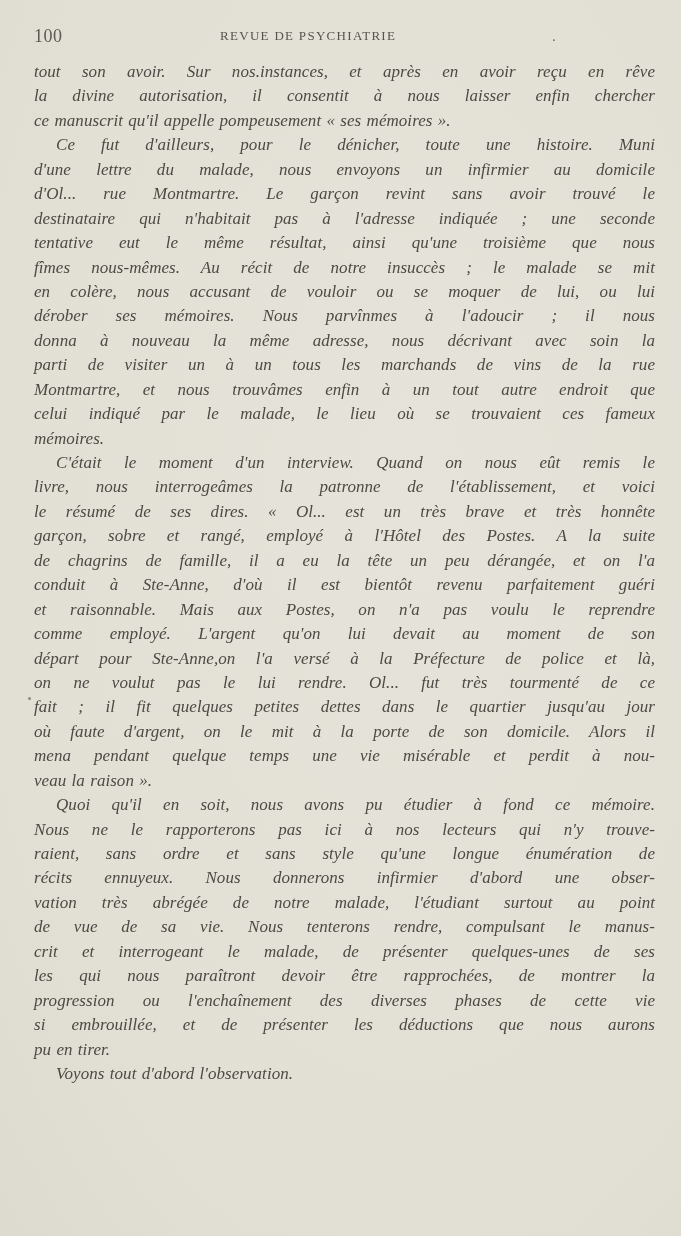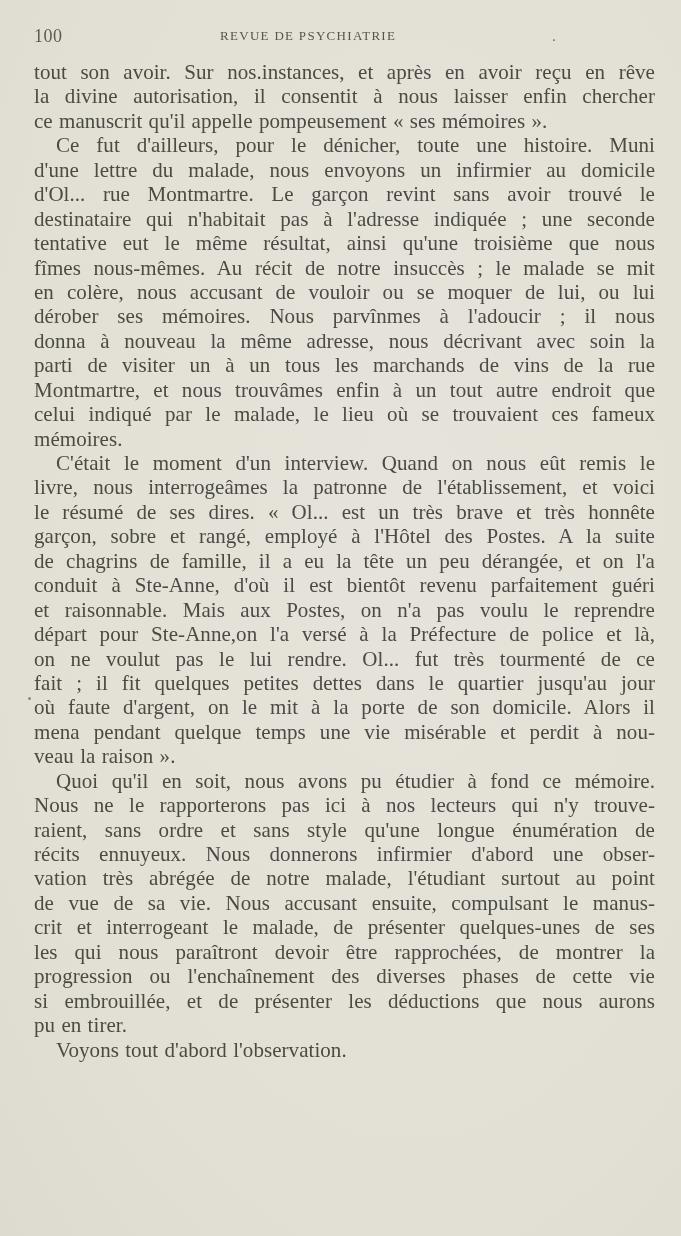--- a/index.html
+++ b/index.html
@@ -56,26 +56,27 @@
     }
     .body-text {
       position: absolute;
       left: 34px;
       top: 60px;
       width: 621px;
     }
     .line {
       height: 24.45px;
       line-height: 24.45px;
-      font-size: 21px;
+      font-size: 17px;
       white-space: nowrap;
       text-align: justify;
       text-align-last: justify;
       letter-spacing: 0.05px;
       word-spacing: 1px;
+      font-style: italic;
     }
     .line.indent {
       padding-left: 22px;
     }
     .line.last {
       text-align-last: left;
     }
     .margin-mark {
       position: absolute;
       left: 28px;
@@ -120,34 +121,35 @@
         <div class="line last">mémoires.</div>
       </div>
       <div>
         <div class="line indent">C'était le moment d'un interview. Quand on nous eût remis le</div>
         <div class="line">livre, nous interrogeâmes la patronne de l'établissement, et voici</div>
         <div class="line">le résumé de ses dires. « Ol... est un très brave et très honnête</div>
         <div class="line">garçon, sobre et rangé, employé à l'Hôtel des Postes. A la suite</div>
         <div class="line">de chagrins de famille, il a eu la tête un peu dérangée, et on l'a</div>
         <div class="line">conduit à Ste-Anne, d'où il est bientôt revenu parfaitement guéri</div>
         <div class="line">et raisonnable. Mais aux Postes, on n'a pas voulu le reprendre</div>
+        <div class="line">comme employé. L'argent qu'on lui devait au moment de son</div>
         <div class="line">départ pour Ste-Anne,on l'a versé à la Préfecture de police et là,</div>
         <div class="line">on ne voulut pas le lui rendre. Ol... fut très tourmenté de ce</div>
         <div class="line">fait ; il fit quelques petites dettes dans le quartier jusqu'au jour</div>
         <div class="line">où faute d'argent, on le mit à la porte de son domicile. Alors il</div>
         <div class="line">mena pendant quelque temps une vie misérable et perdit à nou-</div>
         <div class="line last">veau la raison ».</div>
       </div>
       <div>
         <div class="line indent">Quoi qu'il en soit, nous avons pu étudier à fond ce mémoire.</div>
         <div class="line">Nous ne le rapporterons pas ici à nos lecteurs qui n'y trouve-</div>
         <div class="line">raient, sans ordre et sans style qu'une longue énumération de</div>
         <div class="line">récits ennuyeux. Nous donnerons infirmier d'abord une obser-</div>
         <div class="line">vation très abrégée de notre malade, l'étudiant surtout au point</div>
-        <div class="line">de vue de sa vie. Nous accusant ensuite, compulsant le manus-</div>
+        <div class="line">de vue de sa vie. Nous tenterons rendre, compulsant le manus-</div>
         <div class="line">crit et interrogeant le malade, de présenter quelques-unes de ses</div>
         <div class="line">les qui nous paraîtront devoir être rapprochées, de montrer la</div>
         <div class="line">progression ou l'enchaînement des diverses phases de cette vie</div>
         <div class="line">si embrouillée, et de présenter les déductions que nous aurons</div>
         <div class="line last">pu en tirer.</div>
       </div>
       <div>
         <div class="line indent last">Voyons tout d'abord l'observation.</div>
       </div>
     </div>

